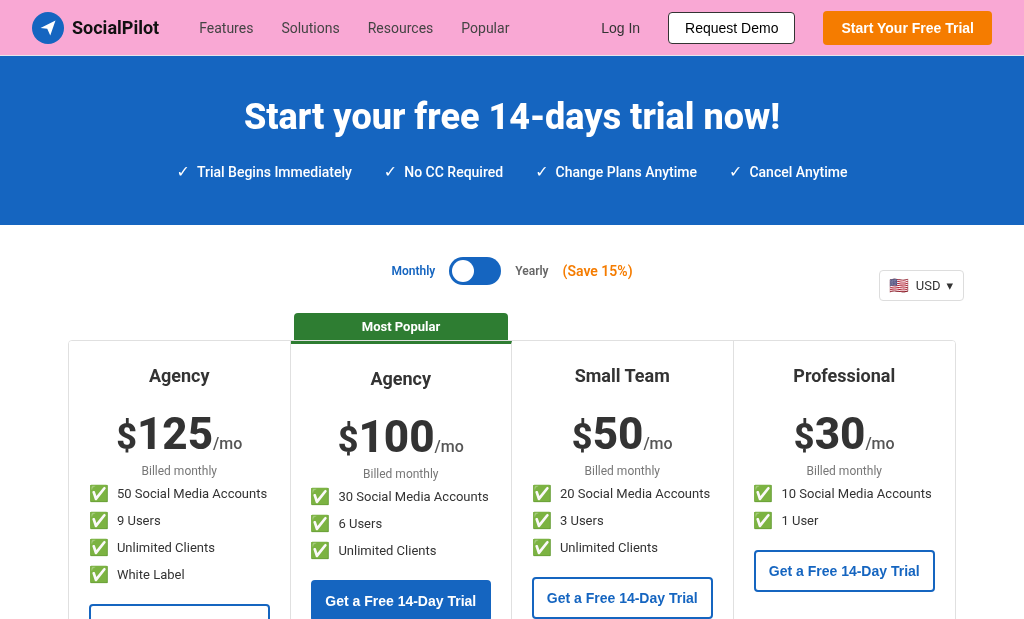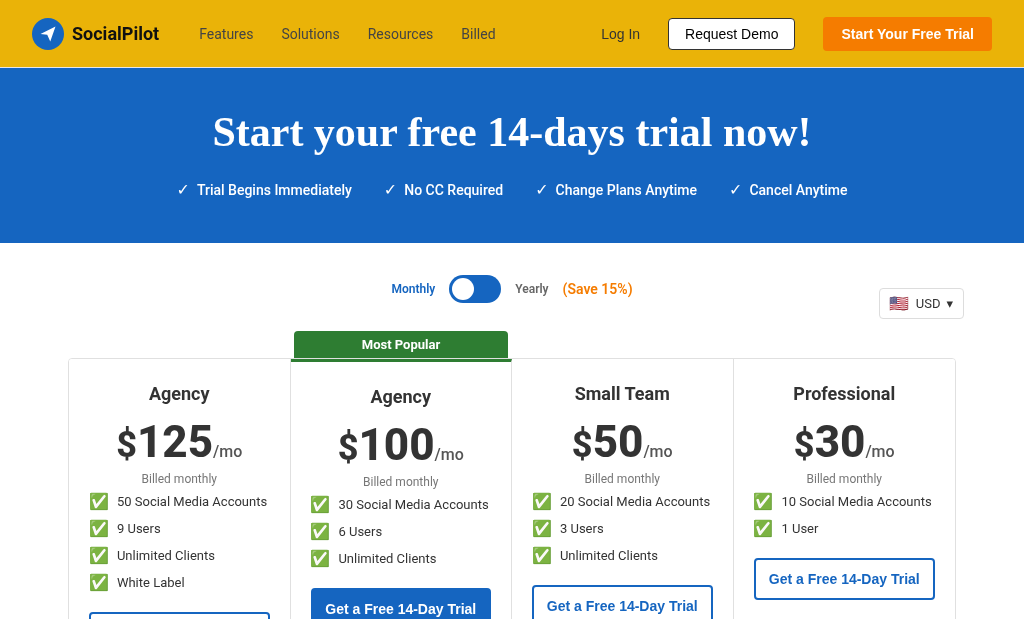--- a/index.html
+++ b/index.html
@@ -1,36 +1,36 @@
 <!DOCTYPE html>
 <html><head>
   <meta charset="utf-8">
   <style>
     * { box-sizing: border-box; margin: 0; padding: 0; }
     body { font-family: -apple-system, BlinkMacSystemFont, 'Segoe UI', Roboto, sans-serif; background: #fff; color: #333; }
 
     
     nav {
-      display: flex; align-items: center; padding: 0 32px; height: 68px;
-      border-bottom: 1px solid #e5e7eb; background: #eab308; justify-content: center;
+      display: flex; align-items: center; padding: 0 32px; height: 56px;
+      border-bottom: 1px solid #e5e7eb; background: #f9a8d4; justify-content: center;
     }
     .nav-logo { display: flex; align-items: center; gap: 8px; margin-right: 40px; text-decoration: none; }
     .nav-logo-icon { width: 32px; height: 32px; background: #1565c0; border-radius: 50%; display: flex; align-items: center; justify-content: center; }
     .nav-logo-icon svg { width: 18px; height: 18px; fill: #fff; }
     .nav-logo-text { font-size: 18px; font-weight: 700; color: #111; }
     .nav-links { display: flex; gap: 28px; flex: 1; }
     .nav-links a { text-decoration: none; color: #444; font-size: 14px; }
     .nav-actions { display: flex; align-items: center; gap: 28px; }
     .btn-login { background: none; border: none; cursor: pointer; font-size: 14px; color: #333; }
     .btn-demo { background: #fff; border: 1.5px solid #333; border-radius: 4px; padding: 7px 16px; font-size: 14px; cursor: pointer; font-weight: 500; }
     .btn-trial-nav { background: #f57c00; color: #fff; border: none; border-radius: 4px; padding: 9px 18px; font-size: 14px; font-weight: 600; cursor: pointer; }
 
     
     .hero { background: #1565c0; padding: 40px 20px 44px; text-align: center; }
-    .hero h1 { color: #fff; font-size: 42px; font-weight: 800; margin-bottom: 24px; font-family: Liberation Serif, serif; }
+    .hero h1 { color: #fff; font-size: 36px; font-weight: 800; margin-bottom: 24px; }
     .hero-features { display: flex; justify-content: center; gap: 32px; flex-wrap: wrap; }
     .hero-feature { display: flex; align-items: center; gap: 7px; color: #fff; font-size: 14px; font-weight: 500; }
     .checkmark { color: #fff; font-size: 16px; }
 
     
     .pricing-section { padding: 32px 20px 20px; background: #fff; }
     .toggle-row { display: flex; justify-content: center; align-items: center; gap: 14px; margin-bottom: 28px; }
     .toggle-label { font-size: 12px; font-weight: 600; }
     .toggle-label.active { color: #1565c0; }
     .toggle-label.inactive { color: #666; }
@@ -64,21 +64,21 @@
       border-radius: 4px 4px 0 0;
       width: calc(25% - 8px); margin-left: calc(25% + 4px);
     }
     .plans-grid {
       display: grid; grid-template-columns: repeat(4, 1fr); gap: 0;
       border: 1px solid #e0e0e0; border-radius: 4px; overflow: hidden;
     }
     .plan-card { padding: 24px 20px; border-right: 1px solid #e0e0e0; background: #fff; }
     .plan-card:last-child { border-right: none; }
     .plan-card.highlighted { border-top: 3px solid #2e7d32; }
-    .plan-name { font-size: 18px; font-weight: 700; text-align: center; margin-bottom: 12px; }
+    .plan-name { font-size: 18px; font-weight: 700; text-align: center; margin-bottom: 22px; }
     .plan-price { text-align: center; margin-bottom: 4px; }
     .plan-price .dollar { font-size: 36px; font-weight: 800; }
     .plan-price .amount { font-size: 44px; font-weight: 800; }
     .plan-price .per { font-size: 16px; font-weight: 500; color: #555; }
     .plan-billing { text-align: center; font-size: 12px; color: #777; margin-bottom: 6px; }
     .plan-features { list-style: none; margin-bottom: 20px; }
     .plan-features li { display: flex; align-items: center; gap: 8px; font-size: 13px; margin-bottom: 8px; color: #333; }
     .feat-check { color: #2e7d32; font-size: 16px; }
     .btn-plan {
       display: block; width: 100%; padding: 11px; border-radius: 4px;
@@ -98,21 +98,21 @@
       <svg viewBox="0 0 24 24">
           <path d="M2 12L22 2 15 22 11 13 2 12z"></path>
         </svg>
     </div>
     <span class="nav-logo-text">SocialPilot</span>
   </a>
   <div class="nav-links">
     <a href="#">Features</a>
     <a href="#">Solutions</a>
     <a href="#">Resources</a>
-    <a href="#">Billed</a>
+    <a href="#">Popular</a>
   </div>
   <div class="nav-actions">
     <button class="btn-login">Log In</button>
     <button class="btn-demo">Request Demo</button>
     <button class="btn-trial-nav">Start Your Free Trial</button>
   </div>
 </nav>
 
 <div class="hero">
   <h1>Start your free 14-days trial now!</h1>

